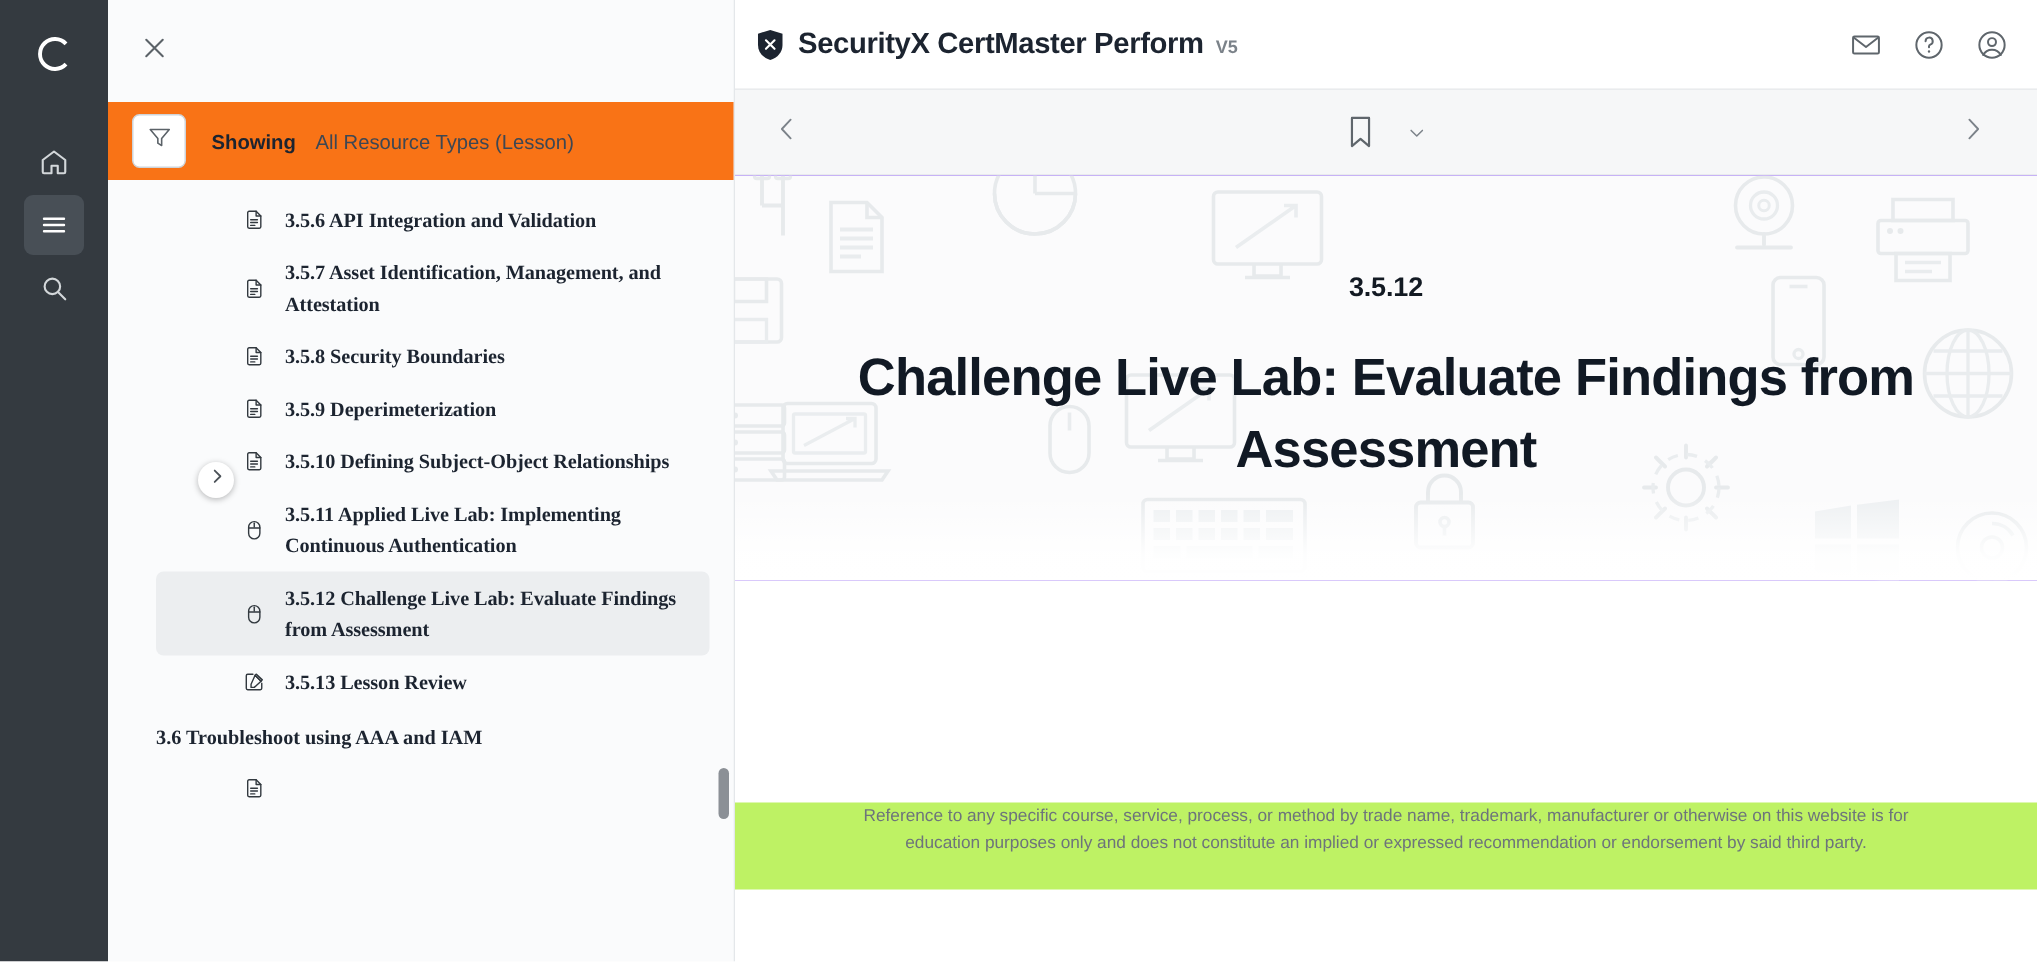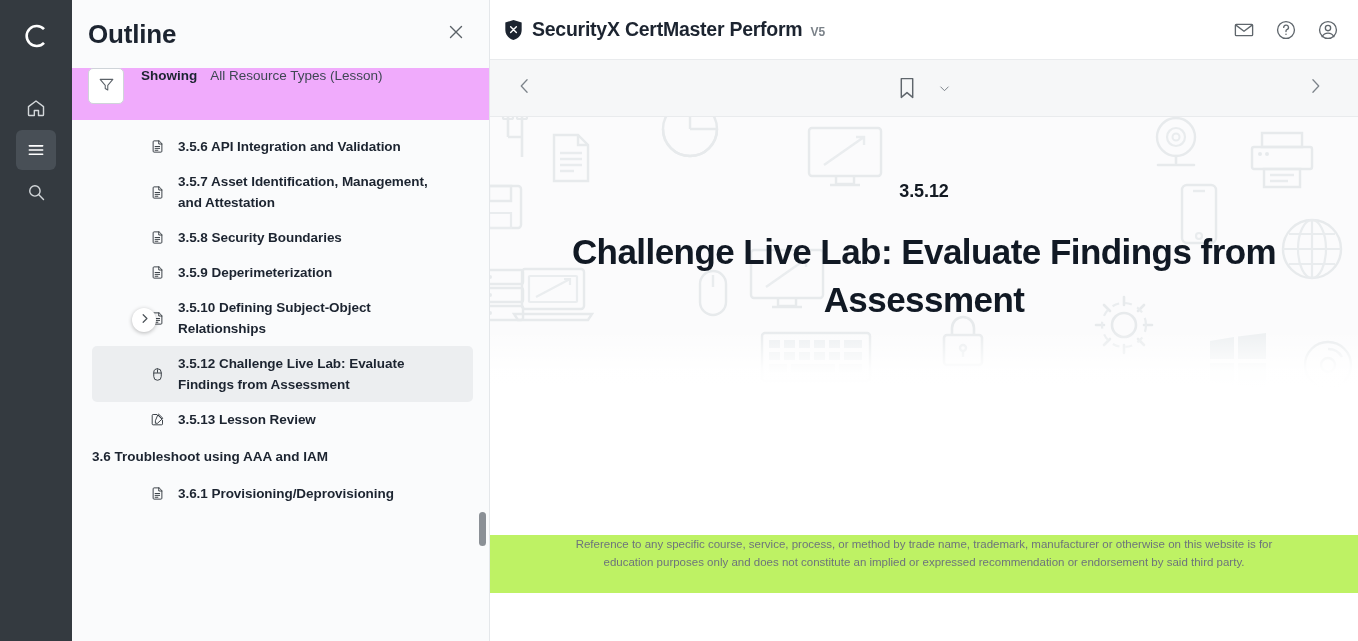--- a/index.html
+++ b/index.html
@@ -55,23 +55,23 @@
     font-size: 26px; font-weight: bold; color: #1c2430;
     letter-spacing: -0.2px;
     flex: 1 1 auto;
   }
   .close-btn {
     width: 30px; height: 30px; cursor: pointer;
     display: flex; align-items: center; justify-content: center;
   }
   .filter-row {
     height: 52px; flex: 0 0 52px;
-    display: flex; align-items: flex-start;
+    display: flex; align-items: center;
     padding-left: 16px;
-    background: #f0abfc;
+    background: #f97316;
   }
   .filter-box {
     width: 36px; height: 36px;
     border: 1px solid #cfd4d9; border-radius: 5px;
     background: #fff;
     display: flex; align-items: center; justify-content: center;
     cursor: pointer;
     flex: 0 0 36px;
   }
   .showing-label {
@@ -83,23 +83,24 @@
   }
 
   .outline-scroll {
     flex: 1 1 auto;
     position: relative;
     overflow: hidden;
     background: #fafbfc;
   }
   .outline-inner {
     position: absolute;
-    left: 4px; right: 0;
+    left: 16px; right: 0;
     top: -26px;
     padding-bottom: 10px;
+    font-family: Liberation Serif, serif;
   }
   .tree-row {
     display: flex; align-items: flex-start;
     padding: 7px 22px 7px 16px;
     margin: 0 16px 0 16px;
     border-radius: 5px;
     cursor: pointer;
   }
   .tree-row.lvl2 { padding-left: 56px; }
   .tree-row.selected { background: #eceef0; justify-content: space-between; }
@@ -271,21 +272,20 @@
           <circle cx="10.7" cy="10.7" r="6.2"></circle>
             <path d="M15.4 15.4 21 21"></path>
         </svg>
       </span>
     </div>
   </div>
 
   <div class="outline">
 
     <div class="outline-head">
-      <div class="outline-title">Outline</div>
       <div class="close-btn">
         <span>
           <svg width="22" height="22" viewBox="0 0 24 24" fill="none" stroke="#5b6268" stroke-width="1.5" stroke-linecap="round">
             <path d="M6 6l12 12M18 6 6 18"></path>
           </svg>
         </span>
       </div>
     </div>
 
     <div class="filter-row">
@@ -356,29 +356,39 @@
           <span class="tree-ico">
             <svg width="15" height="15" viewBox="0 0 24 24" fill="none" stroke="#32393f" stroke-width="1.5" stroke-linejoin="round" stroke-linecap="round">
               <path d="M14 3H6.5A1.5 1.5 0 0 0 5 4.5v15A1.5 1.5 0 0 0 6.5 21h11a1.5 1.5 0 0 0 1.5-1.5V8z"></path>
               <path d="M14 3v5h5"></path>
                 <path d="M8.2 12h7.2M8.2 15h7.2M8.2 18h4.4"></path>
             </svg>
           </span>
           <span class="tree-text">3.5.10 Defining Subject-Object Relationships</span>
         </div>
 
-
-        <div class="tree-row lvl2 selected">
+        <div class="tree-row lvl2">
           <span class="tree-ico">
             <svg width="15" height="15" viewBox="0 0 24 24" fill="none" stroke="#32393f" stroke-width="1.5" stroke-linejoin="round" stroke-linecap="round">
               <rect x="6" y="2.8" width="12" height="18.4" rx="6"></rect>
               <path d="M6 9.6h12"></path>
                 <path d="M12 4.6v4"></path>
             </svg>
           </span>
+          <span class="tree-text">3.5.11 Applied Live Lab: Implementing Continuous Authentication</span>
+        </div>
+
+        <div class="tree-row lvl2 selected">
+          <span class="tree-ico">
+            <svg width="15" height="15" viewBox="0 0 24 24" fill="none" stroke="#32393f" stroke-width="1.5" stroke-linejoin="round" stroke-linecap="round">
+              <rect x="6" y="2.8" width="12" height="18.4" rx="6"></rect>
+              <path d="M6 9.6h12"></path>
+                <path d="M12 4.6v4"></path>
+            </svg>
+          </span>
           <span class="tree-text">3.5.12 Challenge Live Lab: Evaluate Findings from Assessment</span>
         </div>
 
         <div class="tree-row lvl2">
           <span class="tree-ico">
             <svg width="15" height="15" viewBox="0 0 24 24" fill="none" stroke="#32393f" stroke-width="1.5" stroke-linejoin="round" stroke-linecap="round">
               <path d="M20 13.5V19a1.5 1.5 0 0 1-1.5 1.5H5A1.5 1.5 0 0 1 3.5 19V5.5A1.5 1.5 0 0 1 5 4h5.6"></path>
               <path d="M14.3 3.9 20.6 10l-1.4 1.4-6.3-6.3z"></path>
                 <path d="M12.9 5.1 19.2 11.4 12 18H8.6v-3.4z"></path>
             </svg>
@@ -391,21 +401,20 @@
         </div>
 
         <div class="tree-row lvl2">
           <span class="tree-ico">
             <svg width="15" height="15" viewBox="0 0 24 24" fill="none" stroke="#32393f" stroke-width="1.5" stroke-linejoin="round" stroke-linecap="round">
               <path d="M14 3H6.5A1.5 1.5 0 0 0 5 4.5v15A1.5 1.5 0 0 0 6.5 21h11a1.5 1.5 0 0 0 1.5-1.5V8z"></path>
               <path d="M14 3v5h5"></path>
                 <path d="M8.2 12h7.2M8.2 15h7.2M8.2 18h4.4"></path>
             </svg>
           </span>
-          <span class="tree-text">3.6.1 Provisioning/Deprovisioning</span>
         </div>
 
       </div>
 
       <div class="panel-scrollbar">
         <div class="panel-thumb" id="panelThumb" style="top: 392px; height: 34px;"></div>
       </div>
     </div>
 
     <div class="expand-handle">

